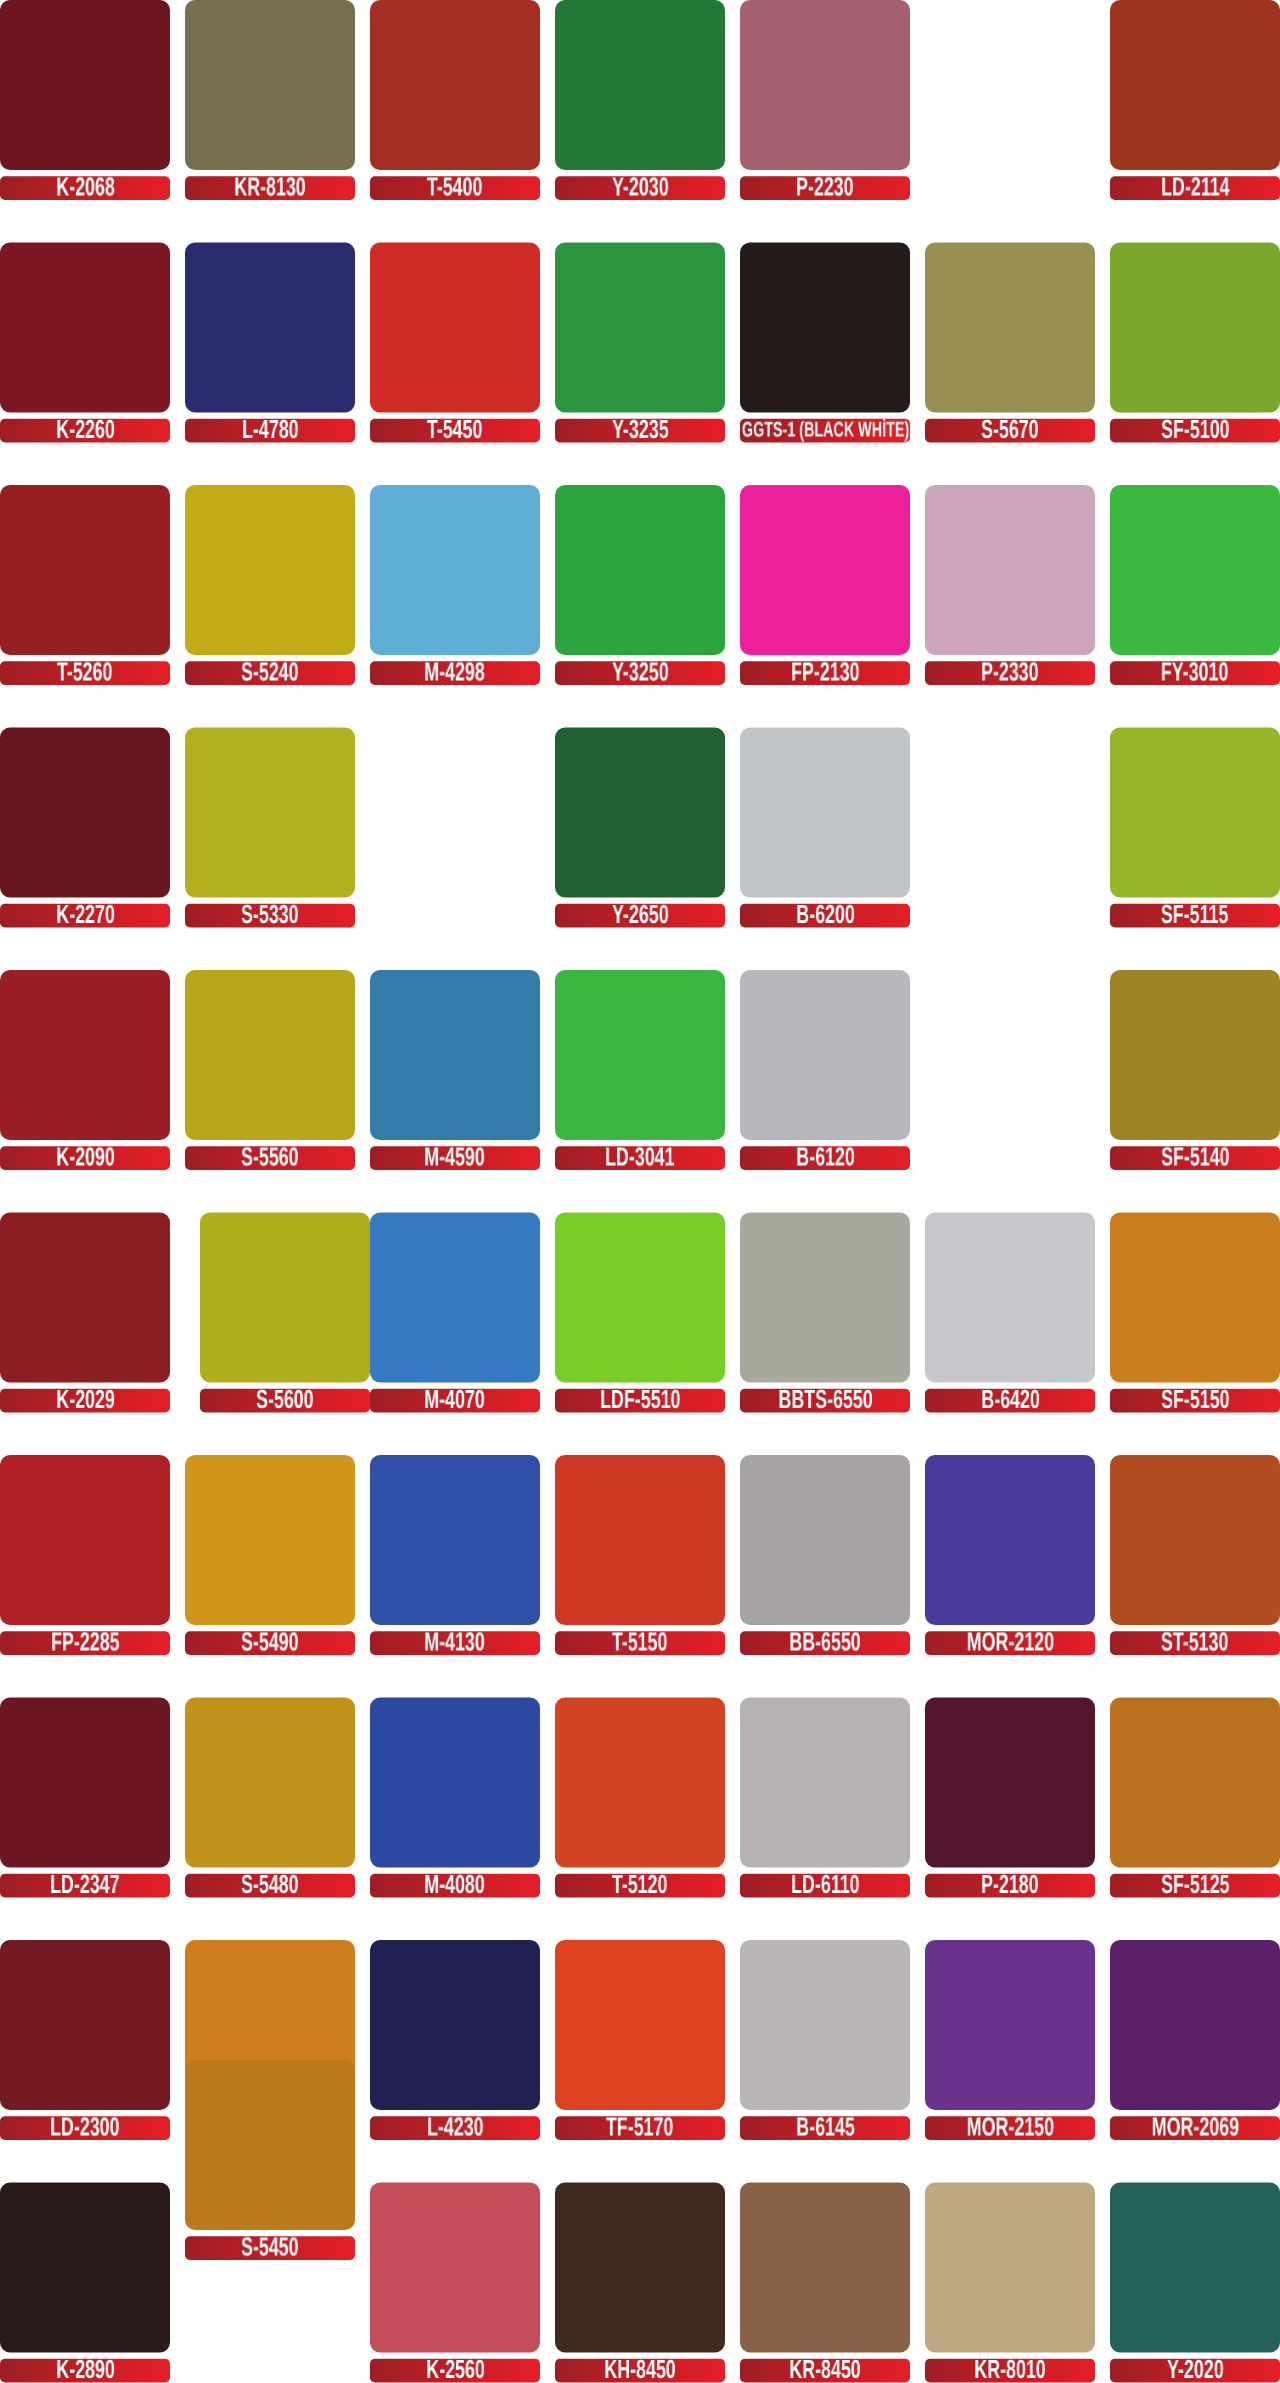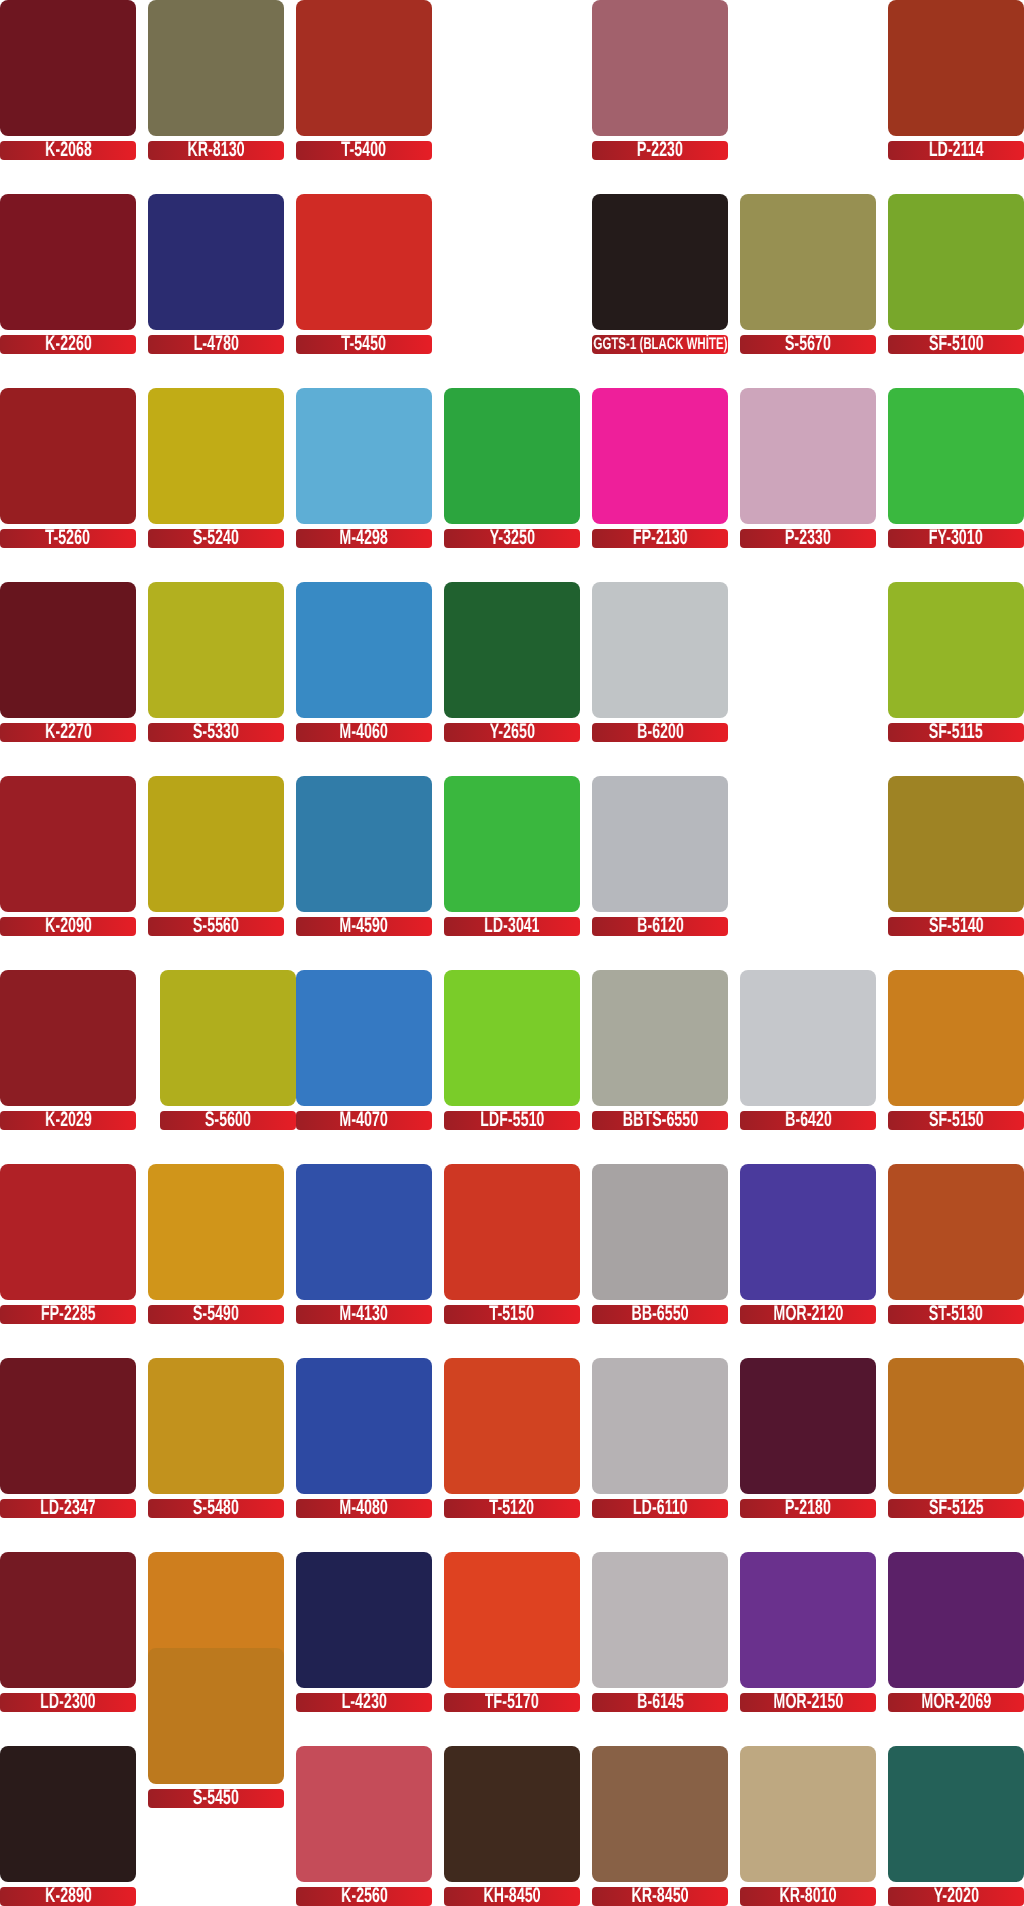--- a/index.html
+++ b/index.html
@@ -41,20 +41,26 @@
    <div class="lbl">
         <span class="lbltxt">KR-8130</span>
       </div>
   </div>
   <div class="cell" style="left:296px;top:0px">
    <div class="chip" style="background-color: rgb(165, 46, 34);"></div>
    <div class="lbl">
         <span class="lbltxt">T-5400</span>
       </div>
   </div>
+  <div class="cell" style="left:444px;top:0px">
+   <div class="chip" style="background-color: rgb(35, 121, 55);"></div>
+   <div class="lbl">
+        <span class="lbltxt">Y-2030</span>
+      </div>
+  </div>
   <div class="cell" style="left:592px;top:0px">
    <div class="chip" style="background-color: rgb(162, 97, 108);"></div>
    <div class="lbl">
         <span class="lbltxt">P-2230</span>
       </div>
   </div>
   <div class="cell" style="left:888px;top:0px">
    <div class="chip" style="background-color: rgb(157, 53, 30);"></div>
    <div class="lbl">
         <span class="lbltxt">LD-2114</span>
@@ -71,20 +77,26 @@
    <div class="lbl">
         <span class="lbltxt">L-4780</span>
       </div>
   </div>
   <div class="cell" style="left:296px;top:194px">
    <div class="chip" style="background-color: rgb(208, 43, 37);"></div>
    <div class="lbl">
         <span class="lbltxt">T-5450</span>
       </div>
   </div>
+  <div class="cell" style="left:444px;top:194px">
+   <div class="chip" style="background-color: rgb(43, 149, 62);"></div>
+   <div class="lbl">
+        <span class="lbltxt">Y-3235</span>
+      </div>
+  </div>
   <div class="cell" style="left:592px;top:194px">
    <div class="chip" style="background-color: rgb(36, 27, 26);"></div>
    <div class="lbl">
         <span class="lbltxt" style="font-size: 16.892px;">GGTS-1 (BLACK WHİTE)</span>
       </div>
   </div>
   <div class="cell" style="left:740px;top:194px">
    <div class="chip" style="background-color: rgb(151, 144, 82);"></div>
    <div class="lbl">
         <span class="lbltxt">S-5670</span>
@@ -141,26 +153,20 @@
   <div class="cell" style="left:0px;top:582px">
    <div class="chip" style="background-color: rgb(103, 21, 30);"></div>
    <div class="lbl">
         <span class="lbltxt">K-2270</span>
       </div>
   </div>
   <div class="cell" style="left:148px;top:582px">
    <div class="chip" style="background-color: rgb(178, 176, 31);"></div>
    <div class="lbl">
         <span class="lbltxt">S-5330</span>
-      </div>
-  </div>
-  <div class="cell" style="left:296px;top:582px">
-   <div class="chip" style="background-color: rgb(56, 138, 196);"></div>
-   <div class="lbl">
-        <span class="lbltxt">M-4060</span>
       </div>
   </div>
   <div class="cell" style="left:444px;top:582px">
    <div class="chip" style="background-color: rgb(32, 97, 47);"></div>
    <div class="lbl">
         <span class="lbltxt">Y-2650</span>
       </div>
   </div>
   <div class="cell" style="left:592px;top:582px">
    <div class="chip" style="background-color: rgb(192, 196, 198);"></div>

